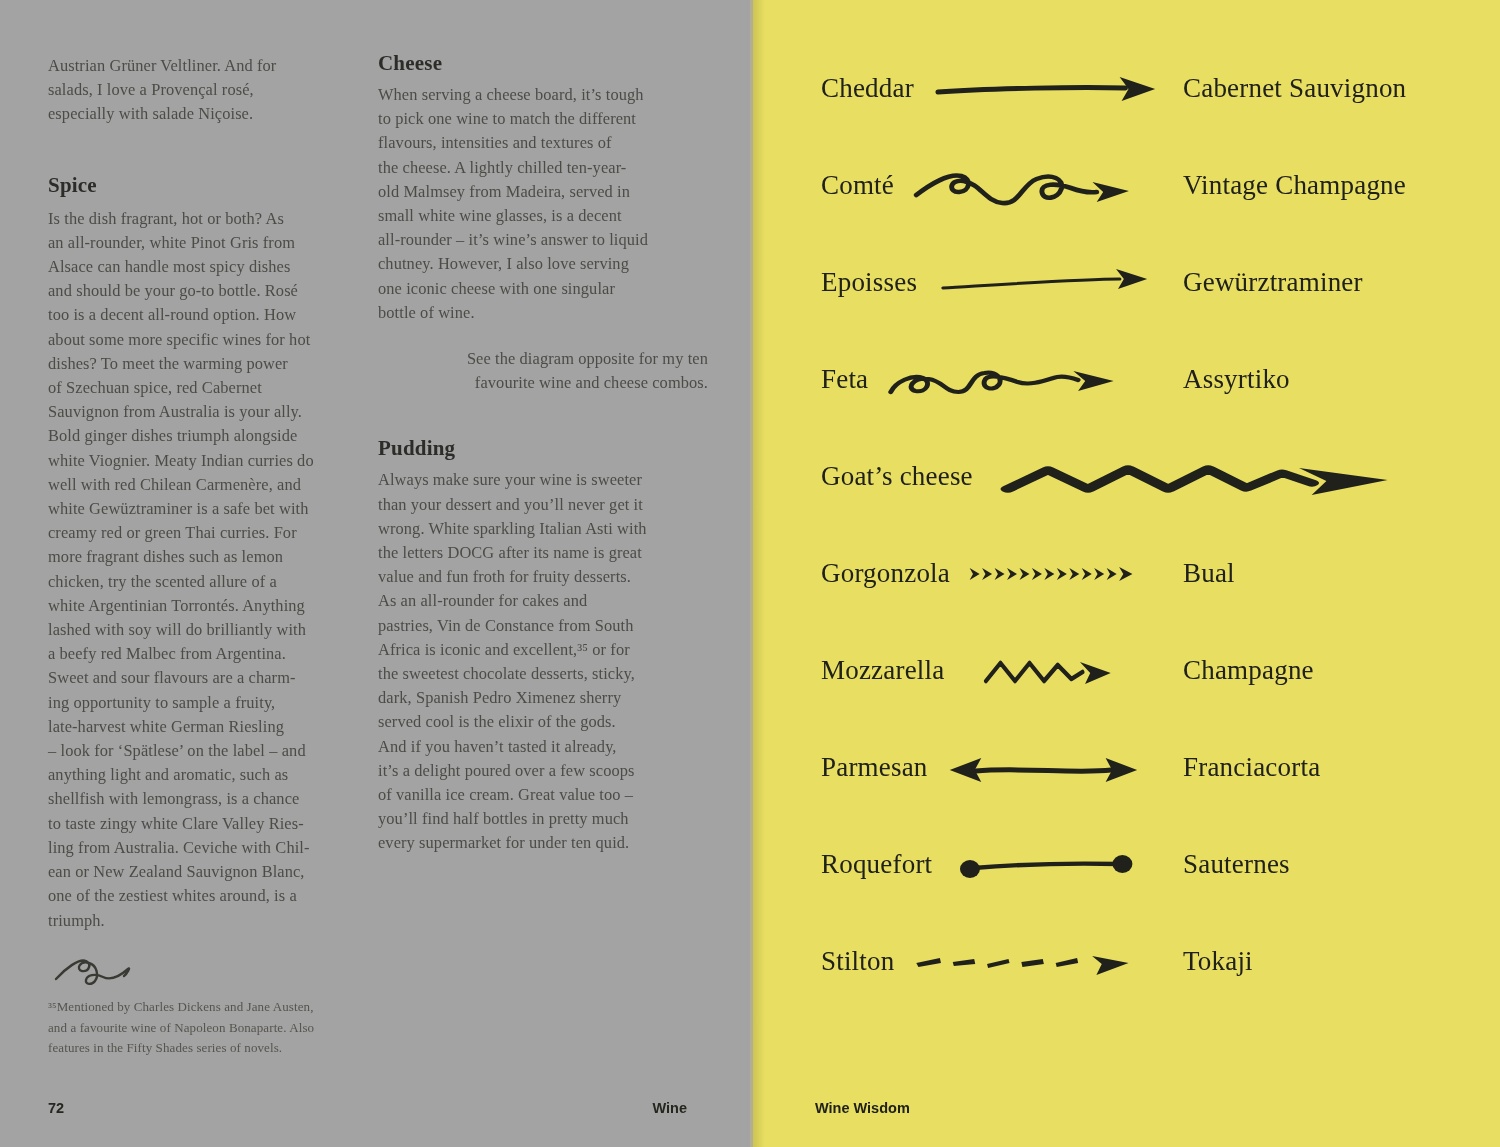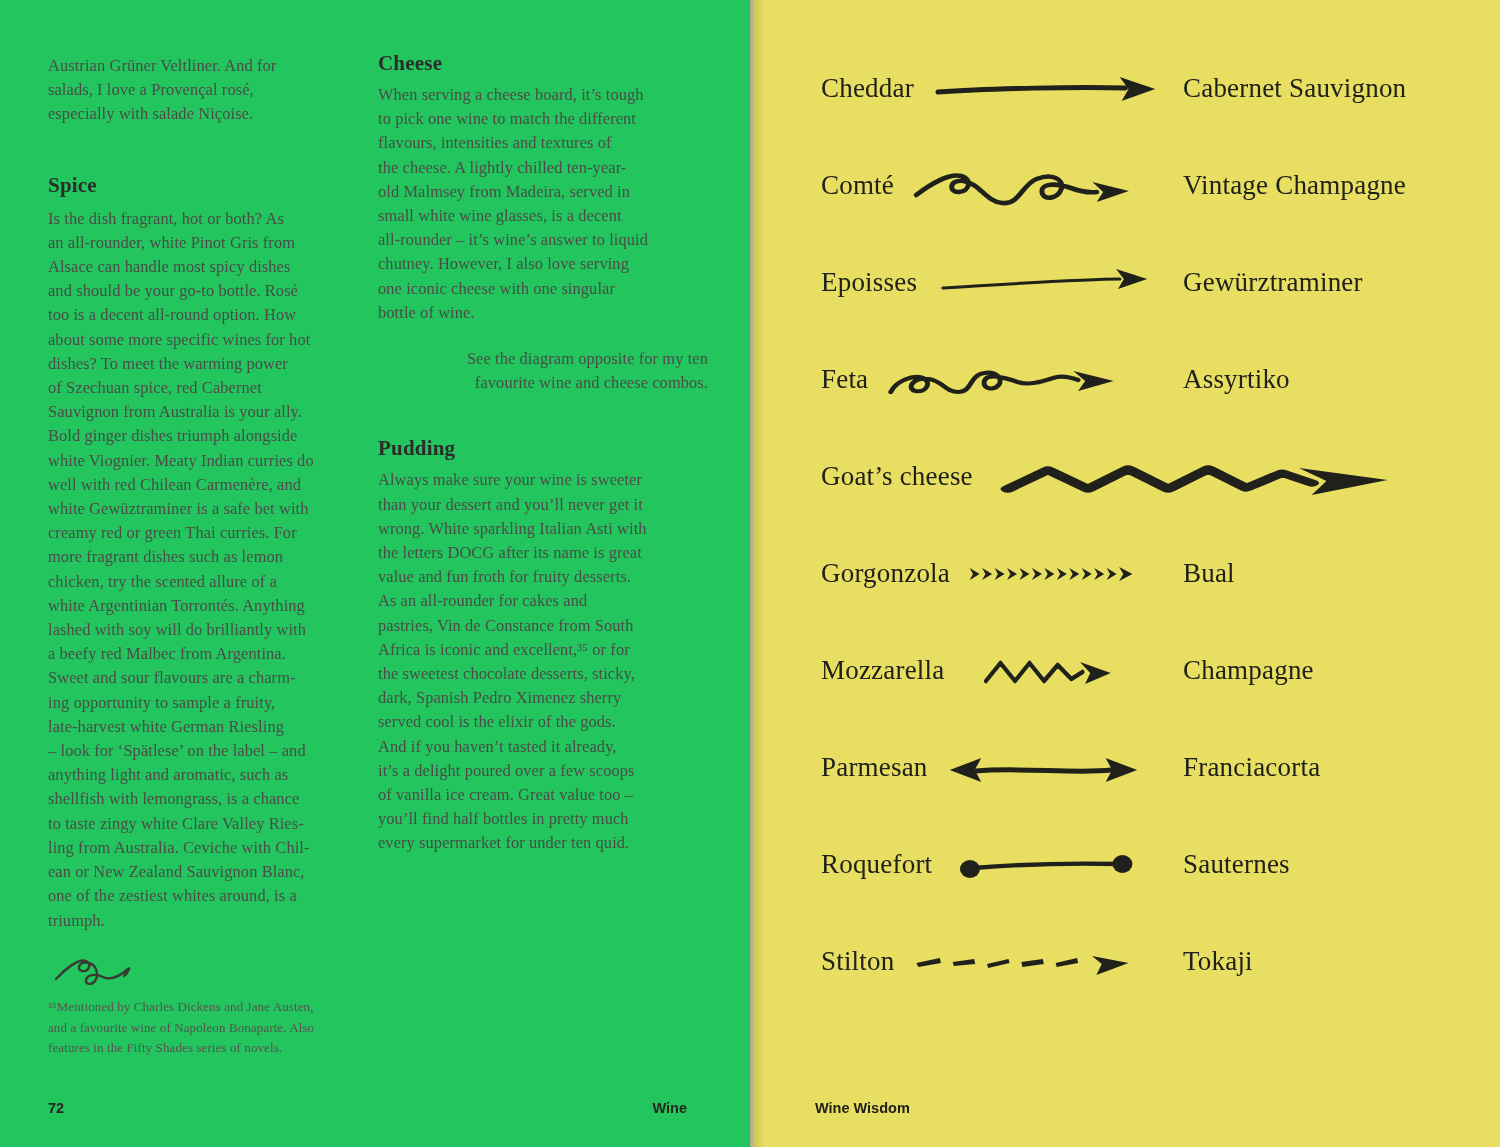--- a/index.html
+++ b/index.html
@@ -8,21 +8,21 @@
     --body-text:#4c4c47;
     --heading-text:#2c2c28;
     --gutter:#b2ae96;
   }
   html,body{margin:0;padding:0;}
   body{
     width:1500px;height:1147px;position:relative;background:#fff;
     font-family:"Liberation Serif",serif;overflow:hidden;
   }
   .spread{position:absolute;inset:0;}
-  .page-left{position:absolute;left:0;top:0;width:750px;height:1147px;background:#22c55e;}
+  .page-left{position:absolute;left:0;top:0;width:750px;height:1147px;background:#a3a3a3;}
   .page-right{position:absolute;left:750px;top:0;width:750px;height:1147px;background:var(--accent);border-left:3px solid var(--gutter);box-sizing:border-box;}
   .page-right::before{content:"";position:absolute;left:0;top:0;bottom:0;width:12px;
     background:linear-gradient(90deg,rgba(110,104,30,.22),rgba(110,104,30,0));pointer-events:none;}
 
   .col1{position:absolute;left:48px;top:54px;width:322px;}
   .col2{position:absolute;left:378px;top:50px;width:330px;}
 
   p.body{
     white-space:pre-line;margin:0;
     font-size:16.4px;line-height:24.2px;color:var(--body-text);letter-spacing:.1px;

